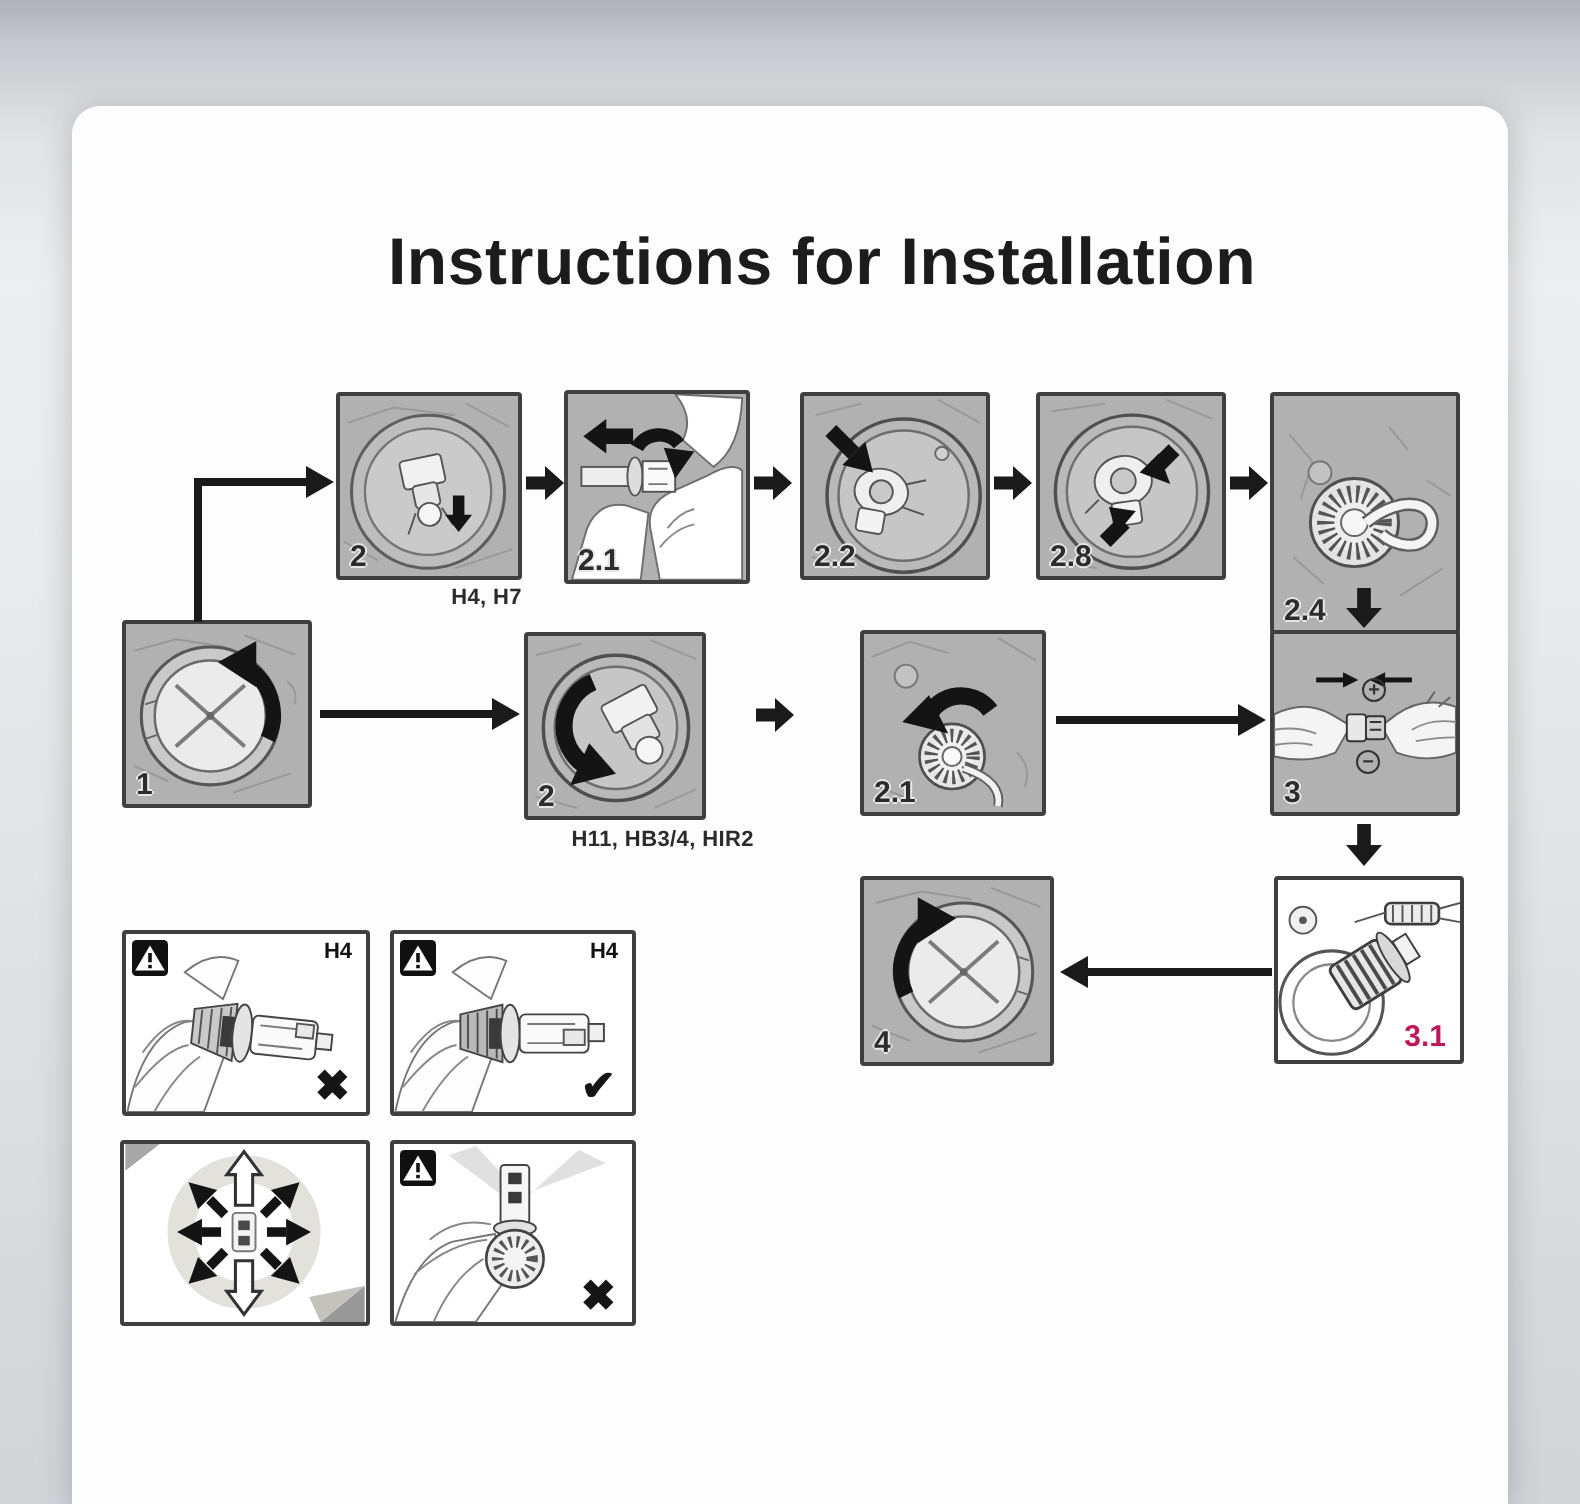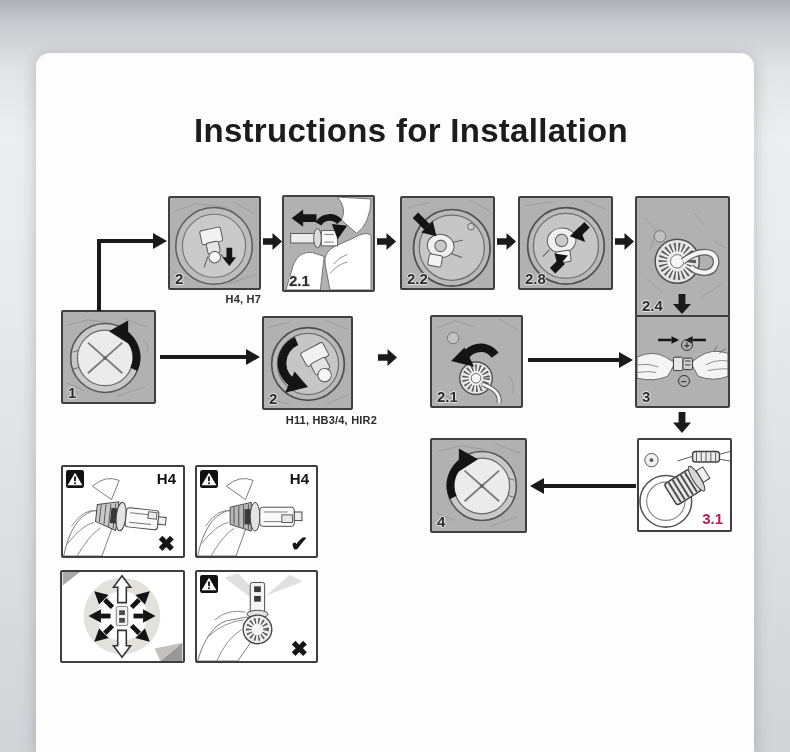--- a/index.html
+++ b/index.html
@@ -11,21 +11,21 @@
   .title{position:absolute;left:36px;top:112px;width:718px;text-align:center;
     font-size:33px;font-weight:700;color:#1c1c1c;letter-spacing:.3px;margin-left:16px;}
   .panel{position:absolute;border:2px solid #3f3f3f;border-radius:2px;box-sizing:border-box;overflow:hidden;}
   .panel.gray{background:#b1b1b1;}
   .panel.white{background:#ffffff;}
   .panel svg{position:absolute;left:0;top:0;width:100%;height:100%;}
   .num{position:absolute;left:5px;bottom:2px;font-size:15px;font-weight:700;color:#2c2c2c;
     text-shadow:-1px 0 #e6e6e6,1px 0 #e6e6e6,0 -1px #e6e6e6,0 1px #e6e6e6;line-height:1;}
   .num.br{left:auto;right:7px;bottom:4px;text-shadow:none;color:#be185d;}
   .caption{position:absolute;font-size:11px;font-weight:700;color:#2b2b2b;text-align:right;letter-spacing:.2px;}
-  .hlabel{position:absolute;top:4px;right:7px;font-size:15px;font-weight:700;color:#111;line-height:1;}
+  .hlabel{position:absolute;top:4px;right:7px;font-size:11px;font-weight:700;color:#111;line-height:1;}
   .mark{position:absolute;right:8px;bottom:2px;font-size:21px;font-weight:700;color:#151515;line-height:1;}
   .warnicon{position:absolute;left:3px;top:3px;width:18px;height:18px;}
   .sym{position:absolute;width:12px;height:12px;border:1.4px solid #333;border-radius:50%;
     font-size:10px;font-weight:700;color:#333;text-align:center;line-height:11px;box-sizing:border-box;}
   
   .aline{position:absolute;background:#1a1a1a;}
   .ahead-r{position:absolute;width:0;height:0;border-top:8px solid transparent;border-bottom:8px solid transparent;border-left:14px solid #1a1a1a;}
   .ahead-l{position:absolute;width:0;height:0;border-top:8px solid transparent;border-bottom:8px solid transparent;border-right:14px solid #1a1a1a;}
   .barrow{position:absolute;background:#1a1a1a;}
   .barrow.right{clip-path:polygon(0 31%,50% 31%,50% 0,100% 50%,50% 100%,50% 69%,0 69%);}

